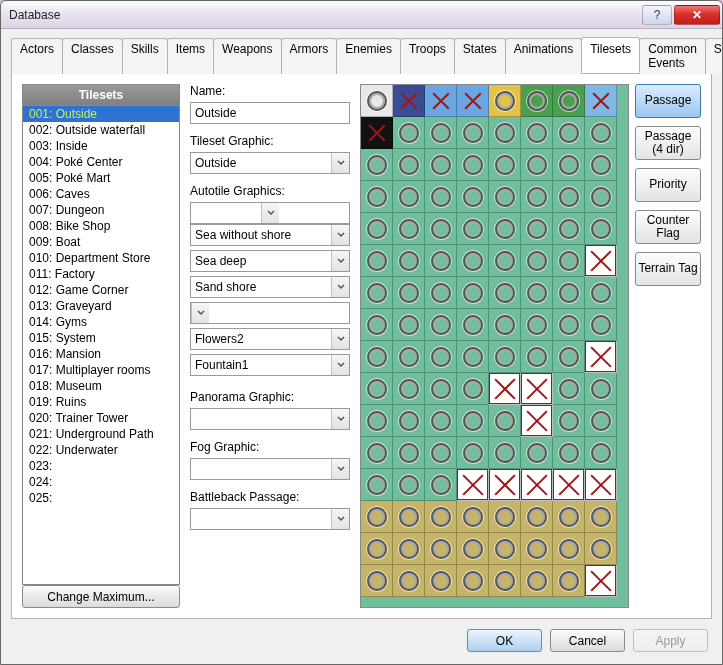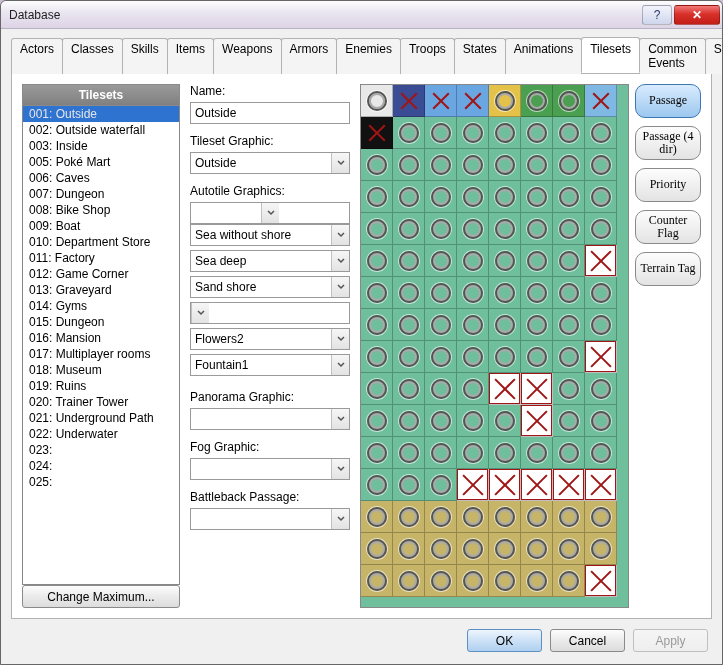--- a/index.html
+++ b/index.html
@@ -12,21 +12,21 @@
   .tbtn.close { width:46px; background:linear-gradient(#f07a78,#d9302a 45%,#c21e17); color:#fff; font-weight:bold; font-size:14px;}
   .body { position:absolute; top:28px; left:0; right:0; bottom:0; background:#f0f0f0; padding:8px 10px 10px 10px; display:flex; flex-direction:column;}
   .tabstrip { display:flex; border-bottom:1px solid #b2b2b2; margin-bottom:0;}
   .tab { padding:3px 8px 4px; background:#f4f4f4; border:1px solid #b2b2b2; border-bottom:none; margin-right:-1px; border-radius:3px 3px 0 0; cursor:default; position:relative; top:1px;}
   .tab.active { background:#fff; top:0; padding-top:4px; z-index:2; border-bottom:1px solid #fff;}
   .tabpage { flex:1; background:#fff; border:1px solid #b2b2b2; border-top:none; display:flex; padding:10px; gap:10px; overflow:hidden;}
   .leftcol { width:158px; display:flex; flex-direction:column;}
   .panel-h { background:linear-gradient(#9a9a9a,#808080); color:#fff; text-align:center; font-weight:bold; border:1px solid #8a8a8a; padding:3px 0;}
   .listbox { flex:1; border:1px solid #888; border-top:none; background:#fff; overflow:auto;}
   .listbox .item { padding:1px 6px; white-space:nowrap; cursor:default;}
-  .listbox .item.selected { background:#2f73d0; color:#e5e5e5;}
+  .listbox .item.selected { background:#2f73d0; color:#bef264;}
   .btn { display:inline-flex; align-items:center; justify-content:center; min-width:75px; height:23px; background:linear-gradient(#fdfdfd,#ececec 45%,#dcdcdc); border:1px solid #8a8a8a; border-radius:3px; padding:0 10px; cursor:default;}
   .btn.primary { background:linear-gradient(#eef5fd,#cfe3f7 45%,#afd0ef); border-color:#5f8ec2;}
   .btn.disabled { color:#9a9a9a; border-color:#bfbfbf; background:linear-gradient(#f5f5f5,#eee);}
   .btn.wide { width:100%; }
   .midcol { width:160px; display:flex; flex-direction:column; gap:4px; }
   .midcol label.lbl { margin-top:6px; display:block; }
   .midcol label.lbl:first-child{margin-top:0;}
   input.txt { width:100%; height:22px; border:1px solid #9a9a9a; padding:0 4px; background:#fff;}
   .combo { width:100%; height:22px; border:1px solid #9a9a9a; display:flex; align-items:center; background:#fff;}
   .combo span { flex:1; padding:0 4px; overflow:hidden; white-space:nowrap;}
@@ -36,21 +36,21 @@
   .grid-scroll { flex:1; border:1px solid #888; overflow-y:scroll; overflow-x:hidden; background:#6fbf9d;}
   .tilegrid { display:grid; grid-template-columns:repeat(8, 32px); grid-auto-rows:32px; }
   .tile { border-right:1px solid rgba(0,0,0,.25); border-bottom:1px solid rgba(0,0,0,.25); position:relative; display:flex; align-items:center; justify-content:center;}
   .mark-o::after { content:""; position:absolute; width:16px; height:16px; border:2px solid #555; border-radius:50%; box-shadow:inset 0 0 0 2px #aaa, 0 0 0 1px rgba(255,255,255,.6);}
   .mark-x::before, .mark-x::after { content:""; position:absolute; width:22px; height:2px; background:#a01515; top:50%; left:50%; transform-origin:center;}
   .mark-x::before { transform:translate(-50%,-50%) rotate(45deg);}
   .mark-x::after { transform:translate(-50%,-50%) rotate(-45deg);}
   .mark-x.boxed { background:#fff; box-shadow:inset 0 0 0 1px #a01515; }
   .mark-x.boxed::before,.mark-x.boxed::after{ width:28px; }
   .rightbtns { width:66px; display:flex; flex-direction:column; gap:8px;}
-  .rbtn { width:100%; height:34px; background:linear-gradient(#fdfdfd,#e3e3e3); border:1px solid #8a8a8a; border-radius:10px; display:flex; align-items:center; justify-content:center; text-align:center; line-height:1.1; cursor:default; padding:0 2px;font-family:Liberation Serif, serif;}
+  .rbtn { width:100%; height:34px; background:linear-gradient(#fdfdfd,#e3e3e3); border:1px solid #8a8a8a; border-radius:3px; display:flex; align-items:center; justify-content:center; text-align:center; line-height:1.1; cursor:default; padding:0 2px;}
   .rbtn.active { background:linear-gradient(#d9ecff,#9cc7ee); border-color:#3d78b5;}
   .footer { display:flex; justify-content:flex-end; gap:8px; padding:10px 4px 2px;}
   
   .r0c0{background:#e8e8e8;} .r0c1{background:#3a4d94;} .r0c2{background:#6aa6e2;} .r0c3{background:#6aa6e2;}
   .r0c4{background:#e4c24a;} .r0c5{background:#4aa050;} .r0c6{background:#4aa050;} .r0c7{background:#7fb8e4;}
   .r1c0{background:#111;}
   .sand{background:#c6b468;}
   .leftcol .btnrow{margin-top:0;}
 </style>
 </head>
@@ -85,31 +85,32 @@
       </div>
 
     <div class="tabpage">
 
       <div class="leftcol">
         <div class="panel-h">Tilesets</div>
         <div class="listbox" id="tileset-list">
             <div class="item selected">001: Outside</div>
             <div class="item">002: Outside waterfall</div>
             <div class="item">003: Inside</div>
+            <div class="item">004: Poké Center</div>
             <div class="item">005: Poké Mart</div>
             <div class="item">006: Caves</div>
             <div class="item">007: Dungeon</div>
             <div class="item">008: Bike Shop</div>
             <div class="item">009: Boat</div>
             <div class="item">010: Department Store</div>
             <div class="item">011: Factory</div>
             <div class="item">012: Game Corner</div>
             <div class="item">013: Graveyard</div>
             <div class="item">014: Gyms</div>
-            <div class="item">015: Dungeon</div>
+            <div class="item">015: System</div>
             <div class="item">016: Mansion</div>
             <div class="item">017: Multiplayer rooms</div>
             <div class="item">018: Museum</div>
             <div class="item">019: Ruins</div>
             <div class="item">020: Trainer Tower</div>
             <div class="item">021: Underground Path</div>
             <div class="item">022: Underwater</div>
             <div class="item">023:</div>
             <div class="item">024:</div>
             <div class="item">025:</div>

